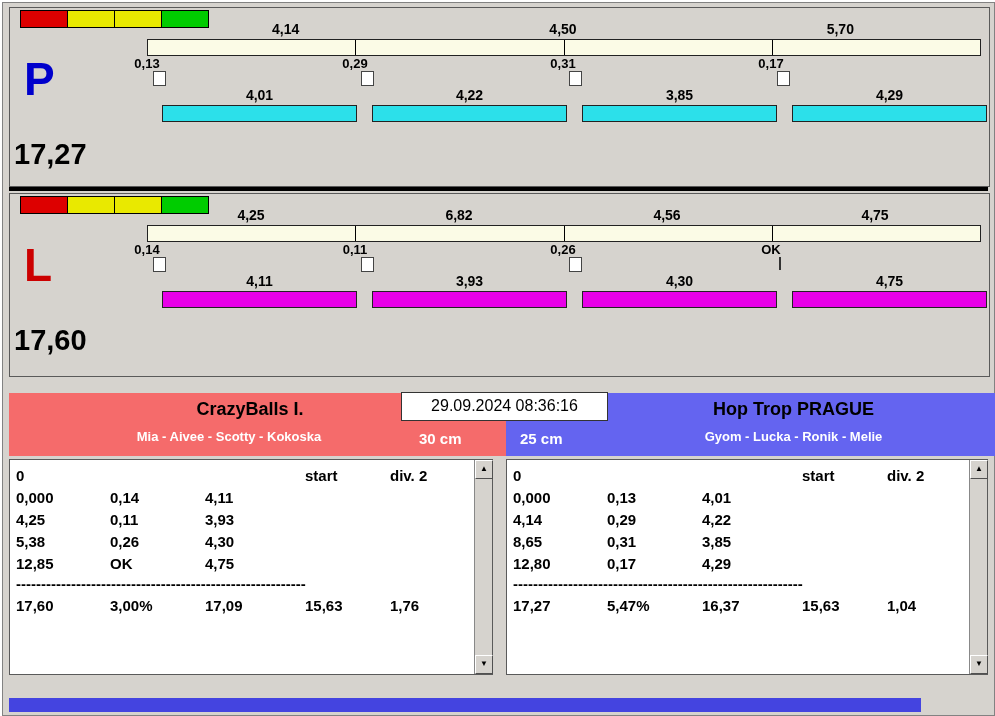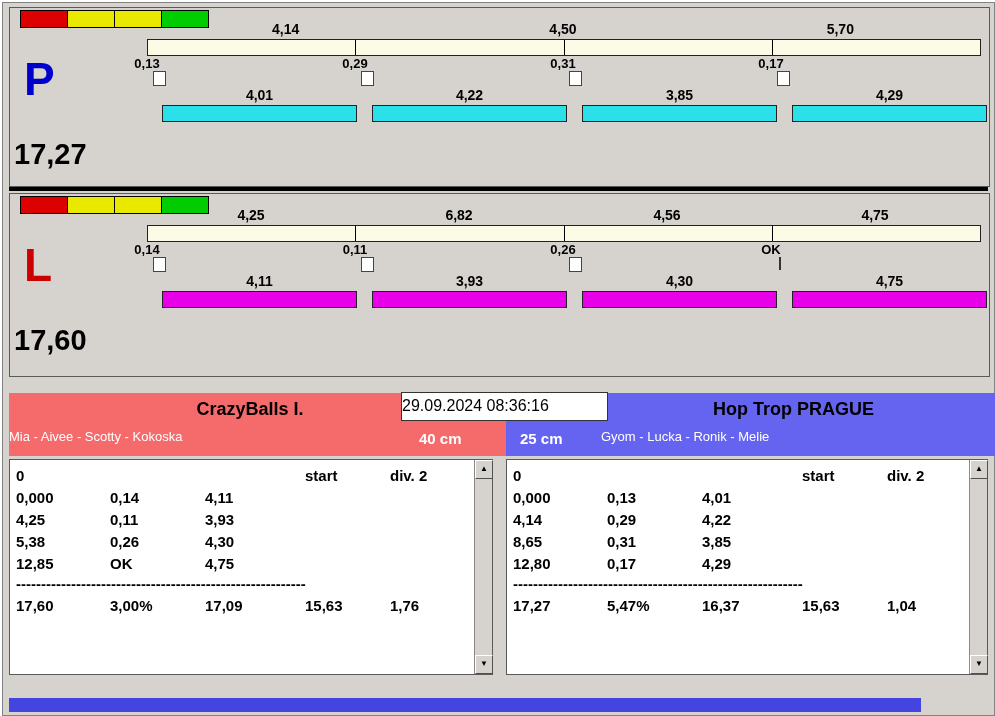--- a/index.html
+++ b/index.html
@@ -29,27 +29,27 @@
   .run-bars{position:absolute;left:152px;top:97px;width:825px;height:17px;display:flex;gap:15px;}
   .run-bars .seg{flex:1;border:1px solid #222;}
   .lane-total{position:absolute;left:4px;top:132px;font-size:29px;font-weight:bold;color:#000;line-height:1;}
 
   .team-header{position:absolute;top:390px;height:63px;padding-left:16px;}
   #team-left-header{left:6px;width:482px;}
   #team-right-header{left:503px;width:480px;}
   .team-name{position:absolute;top:6px;font-size:18px;font-weight:bold;color:#000;text-align:center;}
   #team-left-header .team-name{left:0;width:482px;}
   #team-right-header .team-name{left:95px;width:385px;}
-  .team-members{position:absolute;top:36px;font-size:13px;font-weight:normal;color:#fff;text-align:left;}
+  .team-members{position:absolute;top:36px;font-size:13px;font-weight:bold;color:#fff;text-align:center;}
   #team-left-header .team-members{left:0;width:440px;}
   #team-right-header .team-members{left:95px;width:385px;}
   .jump-height{position:absolute;top:37px;font-size:15px;font-weight:bold;color:#fff;}
   #team-left-header .jump-height{left:410px;}
   #team-right-header .jump-height{left:14px;}
-  .datetime-box{position:absolute;left:398px;top:389px;width:205px;height:27px;background:#fff;border:1px solid #333;font-size:16px;color:#000;text-align:left;line-height:25px;z-index:5;}
+  .datetime-box{position:absolute;left:398px;top:389px;width:205px;height:27px;background:#fff;border:1px solid #333;font-size:16px;color:#000;text-align:center;line-height:25px;z-index:5;}
 
   .rtable{position:absolute;top:456px;height:214px;background:#fff;border:1px solid #5a5a5a;}
   #table-left{left:6px;width:482px;}
   #table-right{left:503px;width:480px;}
   .table-content{position:absolute;left:6px;top:4px;right:22px;font-size:15px;font-weight:bold;color:#000;}
   .trow{display:grid;grid-template-columns:94px 95px 100px 85px auto;height:22px;align-items:center;}
   .sepline{height:20px;line-height:20px;width:290px;overflow:hidden;white-space:nowrap;}
   .scrollbar{position:absolute;top:0;right:0;bottom:0;width:17px;background:#d6d3ce;border-left:1px solid #888;}
   .sb-btn{position:absolute;left:0;width:16px;height:17px;background:#d6d3ce;border:1px solid;border-color:#fff #505050 #505050 #fff;font-size:8px;text-align:center;line-height:15px;color:#000;}
   .sb-up{top:0;}
@@ -144,21 +144,21 @@
       <div class="seg" style="background: rgb(232, 0, 232);"></div>
       <div class="seg" style="background: rgb(232, 0, 232);"></div>
       <div class="seg" style="background: rgb(232, 0, 232);"></div>
     </div>
     <div class="lane-total">17,60</div>
   </div>
 
   <div class="team-header" id="team-left-header" style="background: rgb(245, 107, 107);">
     <div class="team-name">CrazyBalls I.</div>
     <div class="team-members">Mia - Aivee - Scotty - Kokoska</div>
-    <div class="jump-height">40 cm</div>
+    <div class="jump-height">30 cm</div>
   </div>
   <div class="team-header" id="team-right-header" style="background: rgb(100, 100, 240);">
     <div class="team-name">Hop Trop PRAGUE</div>
     <div class="team-members">Gyom - Lucka - Ronik - Melie</div>
     <div class="jump-height">25 cm</div>
   </div>
   <div class="datetime-box">29.09.2024 08:36:16</div>
 
   <div class="rtable" id="table-left">
     <div class="table-content">

